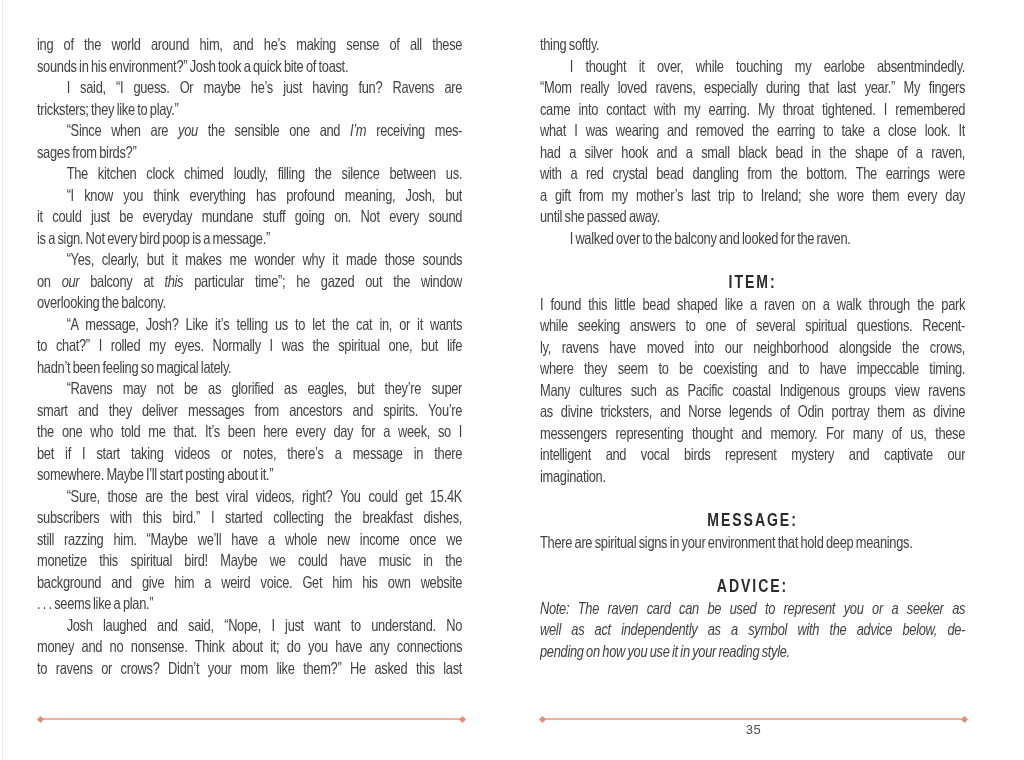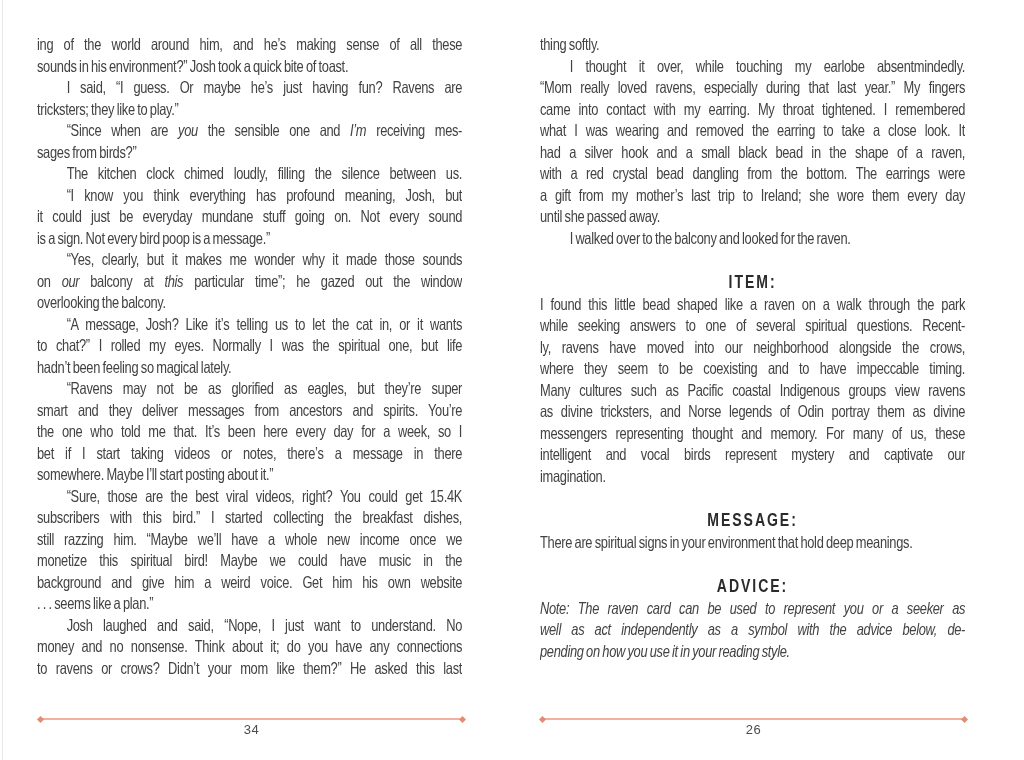--- a/index.html
+++ b/index.html
@@ -81,21 +81,20 @@
         <div class="line">background and give him a weird voice. Get him his own website</div>
         <div class="line noj">. . . seems like a plan.”</div>
         <div class="line ind">Josh laughed and said, “Nope, I just want to understand. No</div>
         <div class="line">money and no nonsense. Think about it; do you have any connections</div>
         <div class="line">to ravens or crows? Didn’t your mom like them?” He asked this last</div>
       </div>
     <div class="rule">
       <span class="cap l"></span>
       <span class="cap r"></span>
     </div>
-    <div class="pagenum">34</div>
   </div>
 
   <div class="page right">
     <div class="textcol">
         <div class="line noj">thing softly.</div>
         <div class="line ind">I thought it over, while touching my earlobe absentmindedly.</div>
         <div class="line">“Mom really loved ravens, especially during that last year.” My fingers</div>
         <div class="line">came into contact with my earring. My throat tightened. I remembered</div>
         <div class="line">what I was wearing and removed the earring to take a close look. It</div>
         <div class="line">had a silver hook and a small black bead in the shape of a raven,</div>
@@ -117,15 +116,15 @@
         <div class="line noj">There are spiritual signs in your environment that hold deep meanings.</div>
         <div class="heading">ADVICE:</div>
         <div class="line it">Note: The raven card can be used to represent you or a seeker as</div>
         <div class="line it">well as act independently as a symbol with the advice below, de-</div>
         <div class="line noj it">pending on how you use it in your reading style.</div>
       </div>
     <div class="rule">
       <span class="cap l"></span>
       <span class="cap r"></span>
     </div>
-    <div class="pagenum">26</div>
+    <div class="pagenum">35</div>
   </div>
 </div>
 
 </body></html>

